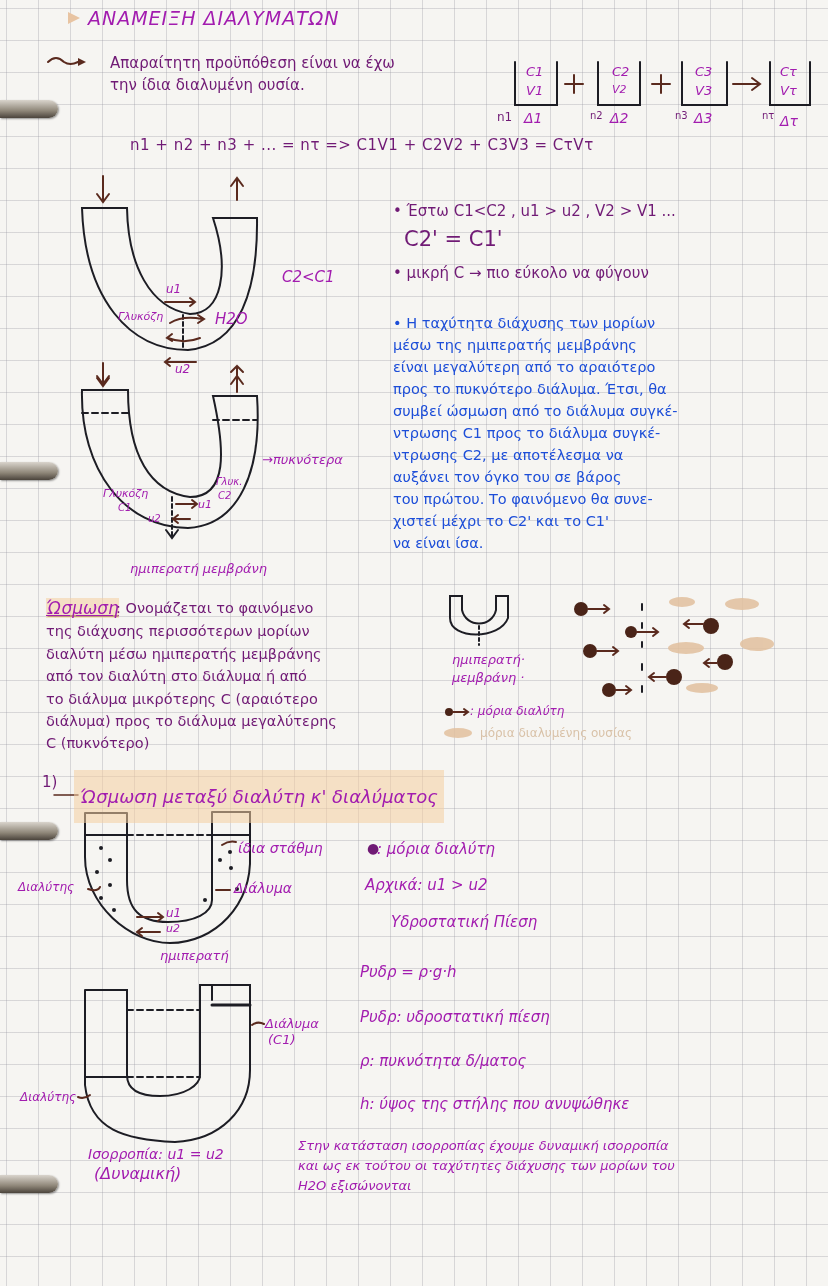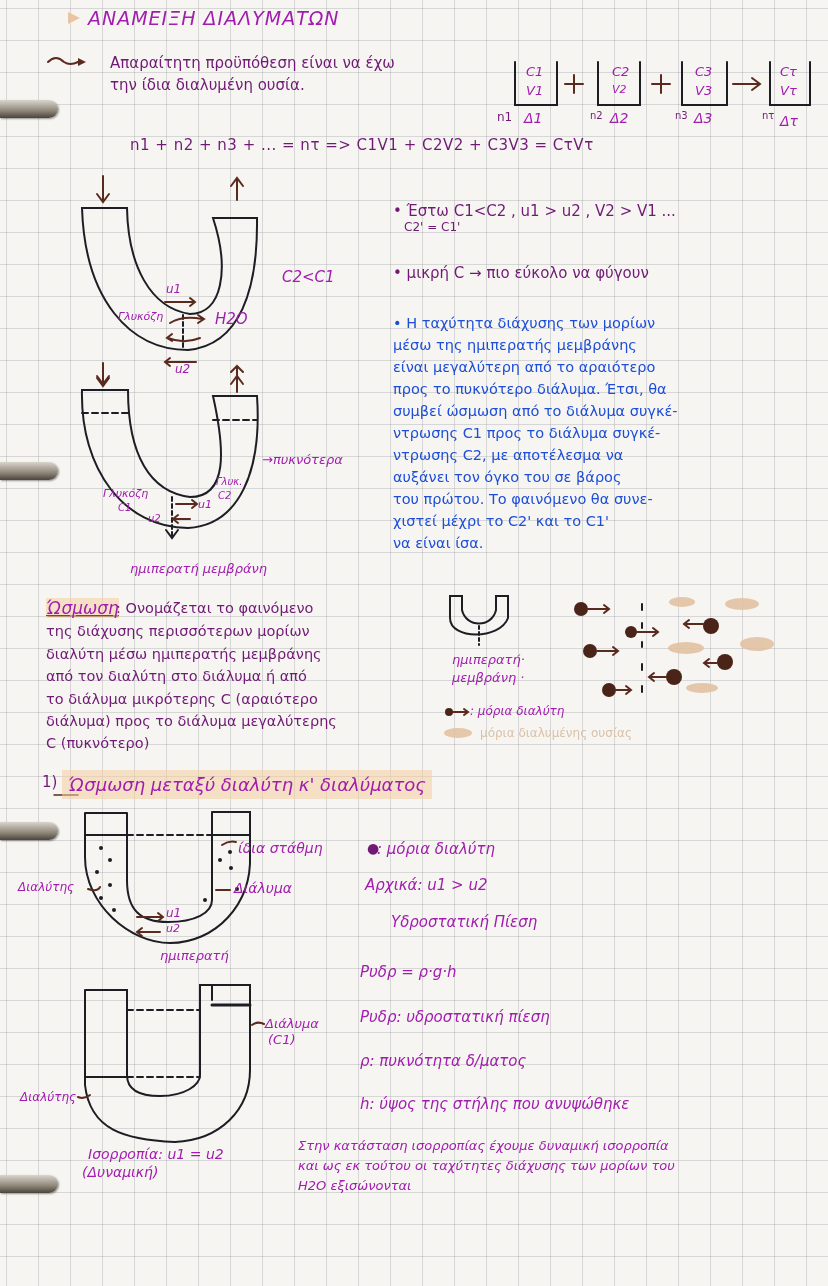--- a/index.html
+++ b/index.html
@@ -190,21 +190,21 @@
 <div class="t ink-brown" style="left:103px;top:487px;font-size:11px;">Γλυκόζη</div>
 <div class="t ink-brown" style="left:118px;top:502px;font-size:10px;">C1</div>
 <div class="t ink-brown" style="left:216px;top:476px;font-size:10px;">Γλυκ.</div>
 <div class="t ink-brown" style="left:218px;top:490px;font-size:10px;">C2</div>
 <div class="t ink-brown" style="left:198px;top:498px;font-size:11px;">u1</div>
 <div class="t ink-brown" style="left:148px;top:513px;font-size:10px;">u2</div>
 <div class="t ink-brown" style="left:262px;top:452px;font-size:13px;">→πυκνότερα</div>
 <div class="t ink-brown" style="left:130px;top:561px;font-size:13px;">ημιπερατή μεμβράνη</div>
 
 <div class="t ink-black" style="left:393px;top:202px;font-size:15px;">• Έστω C1&lt;C2 , u1 &gt; u2 , V2 &gt; V1 ...</div>
-<div class="t ink-black" style="left:404px;top:220px;font-size:12px;">C2' = C1'</div>
+<div class="t ink-black" style="left:404px;top:227px;font-size:21px;">C2' = C1'</div>
 <div class="t ink-black" style="left:393px;top:264px;font-size:15px;">• μικρή C → πιο εύκολο να φύγουν</div>
 <div class="para" style="left:393px;top:312px;width:420px;font-size:14.5px;line-height:22px;">• Η ταχύτητα διάχυσης των μορίων
 μέσω της ημιπερατής μεμβράνης
 είναι μεγαλύτερη από το αραιότερο
 προς το πυκνότερο διάλυμα. Έτσι, θα
 συμβεί ώσμωση από το διάλυμα συγκέ-
 ντρωσης C1 προς το διάλυμα συγκέ-
 ντρωσης C2, με αποτέλεσμα να
 αυξάνει τον όγκο του σε βάρος
 του πρώτου. Το φαινόμενο θα συνε-
@@ -219,21 +219,21 @@
 <div class="t ink-black" style="left:46px;top:691px;font-size:14.5px;">το διάλυμα μικρότερης C (αραιότερο</div>
 <div class="t ink-black" style="left:46px;top:713px;font-size:14.5px;">διάλυμα) προς το διάλυμα μεγαλύτερης</div>
 <div class="t ink-black" style="left:46px;top:735px;font-size:14.5px;">C (πυκνότερο)</div>
 
 <div class="t ink-brown" style="left:452px;top:652px;font-size:13px;">ημιπερατή·</div>
 <div class="t ink-brown" style="left:452px;top:670px;font-size:13px;">μεμβράνη ·</div>
 <div class="t ink-brown" style="left:470px;top:704px;font-size:12px;">: μόρια διαλύτη</div>
 <div class="t" style="left:480px;top:726px;font-size:12px;color:#d9c2a8;">μόρια διαλυμένης ουσίας</div>
 
 <div class="t ink-black" style="left:42px;top:773px;font-size:15px;">1)</div>
-<div class="t ink-brown hl" style="left:62px;top:770px;font-size:18px;padding:4px 6px;">Ώσμωση μεταξύ διαλύτη κ' διαλύματος</div>
+<div class="t ink-brown hl" style="left:74px;top:770px;font-size:18px;padding:16px 6px;">Ώσμωση μεταξύ διαλύτη κ' διαλύματος</div>
 
 <div class="t ink-brown" style="left:238px;top:840px;font-size:14px;">ίδια στάθμη</div>
 <div class="t ink-brown" style="left:18px;top:880px;font-size:12px;">Διαλύτης</div>
 <div class="t ink-brown" style="left:234px;top:880px;font-size:14px;">Διάλυμα</div>
 <div class="t ink-brown" style="left:166px;top:906px;font-size:12px;">u1</div>
 <div class="t ink-brown" style="left:166px;top:922px;font-size:11px;">u2</div>
 <div class="t ink-brown" style="left:160px;top:948px;font-size:13px;">ημιπερατή</div>
 
 <div class="t ink-black" style="left:367px;top:840px;font-size:14px;">●</div>
 <div class="t ink-brown" style="left:377px;top:840px;font-size:15px;">: μόρια διαλύτη</div>
@@ -241,17 +241,17 @@
 <div class="t ink-brown" style="left:367px;top:913px;font-size:15px;margin-left:24px;">Υδροστατική Πίεση</div>
 <div class="t ink-brown" style="left:360px;top:963px;font-size:15px;">Pυδρ = ρ·g·h</div>
 <div class="t ink-brown" style="left:360px;top:1008px;font-size:15px;">Pυδρ: υδροστατική πίεση</div>
 <div class="t ink-brown" style="left:360px;top:1052px;font-size:15px;">ρ: πυκνότητα δ/ματος</div>
 <div class="t ink-brown" style="left:360px;top:1095px;font-size:15px;">h: ύψος της στήλης που ανυψώθηκε</div>
 
 <div class="t ink-brown" style="left:265px;top:1016px;font-size:13px;">Διάλυμα</div>
 <div class="t ink-brown" style="left:268px;top:1032px;font-size:13px;">(C1)</div>
 <div class="t ink-brown" style="left:20px;top:1090px;font-size:12px;">Διαλύτης</div>
 <div class="t ink-brown" style="left:88px;top:1146px;font-size:14px;">Ισορροπία: u1 = u2</div>
-<div class="t ink-brown" style="left:82px;top:1164px;font-size:14px;">(Δυναμική)</div>
+<div class="t ink-brown" style="left:94px;top:1164px;font-size:16px;">(Δυναμική)</div>
 
 <div class="t ink-brown" style="left:298px;top:1138px;font-size:13px;">Στην κατάσταση ισορροπίας έχουμε δυναμική ισορροπία</div>
 <div class="t ink-brown" style="left:298px;top:1158px;font-size:13px;">και ως εκ τούτου οι ταχύτητες διάχυσης των μορίων του</div>
 <div class="t ink-brown" style="left:298px;top:1178px;font-size:13px;">H2O εξισώνονται</div>
 
 </body></html>

